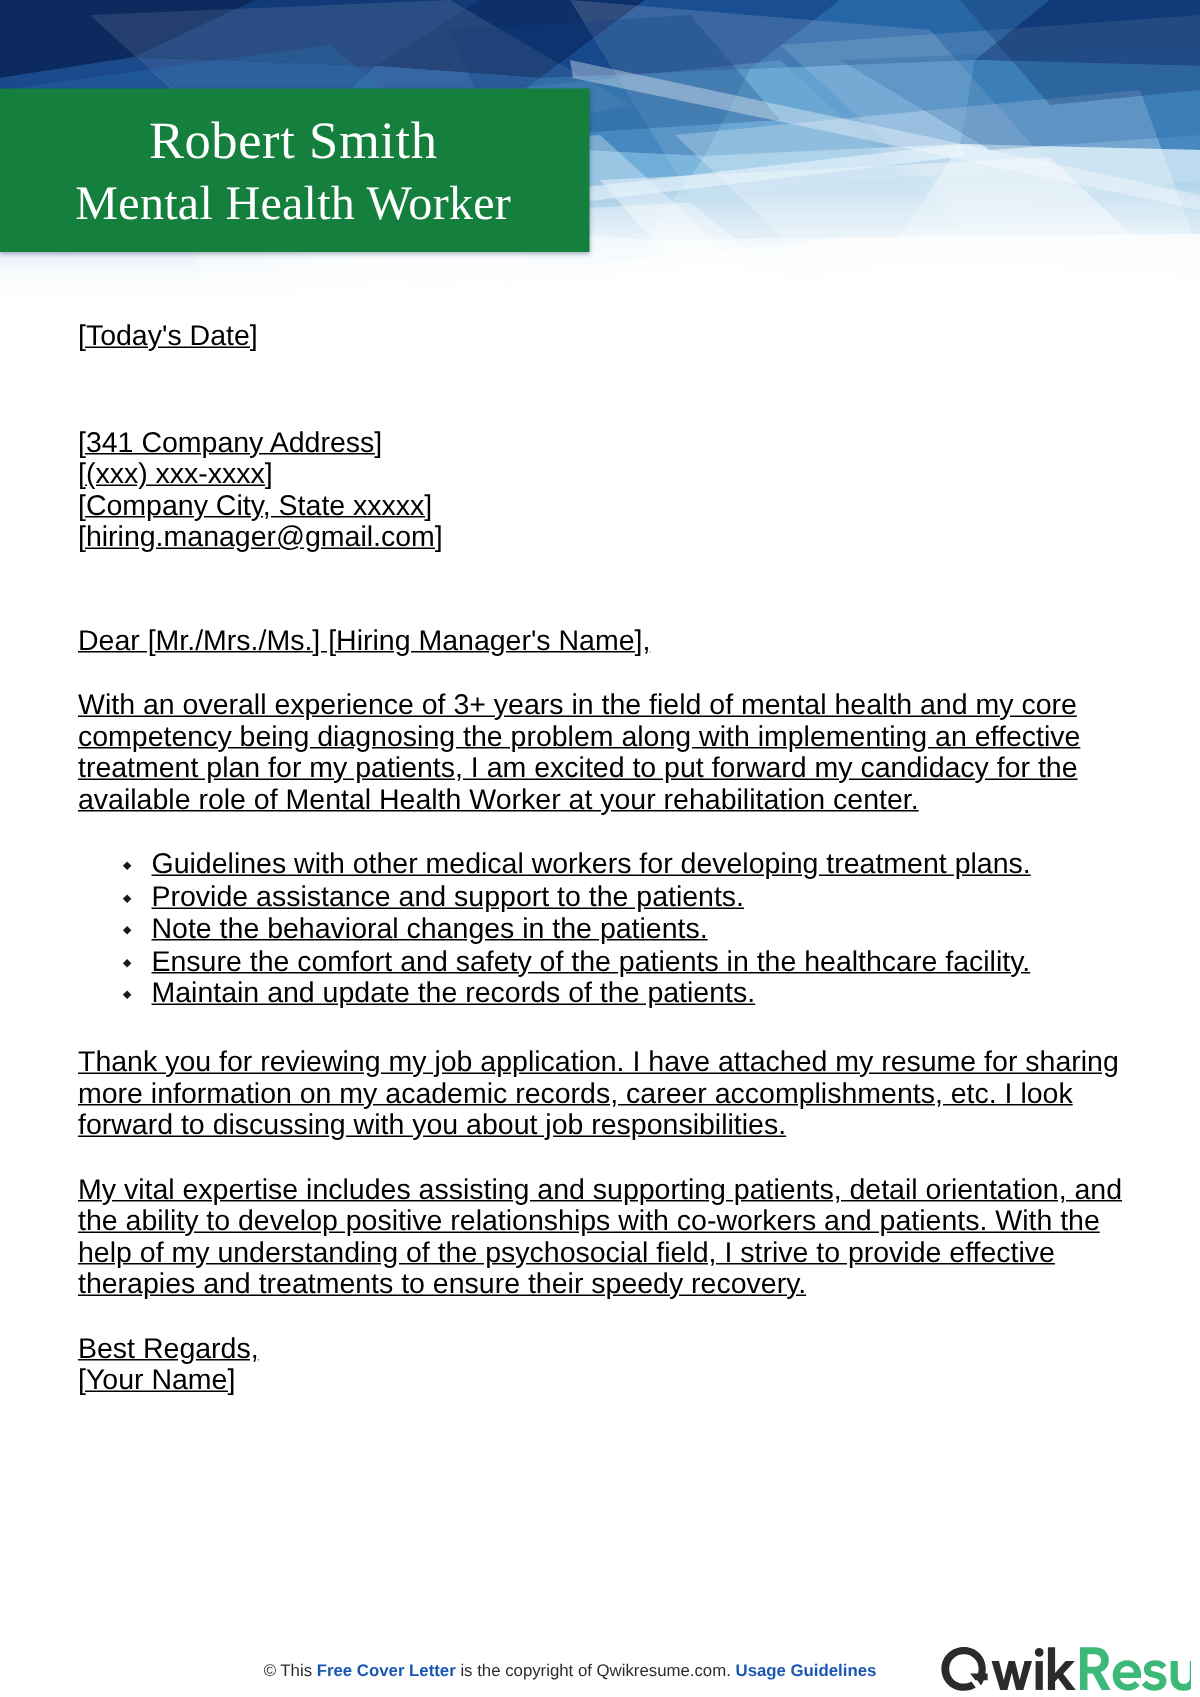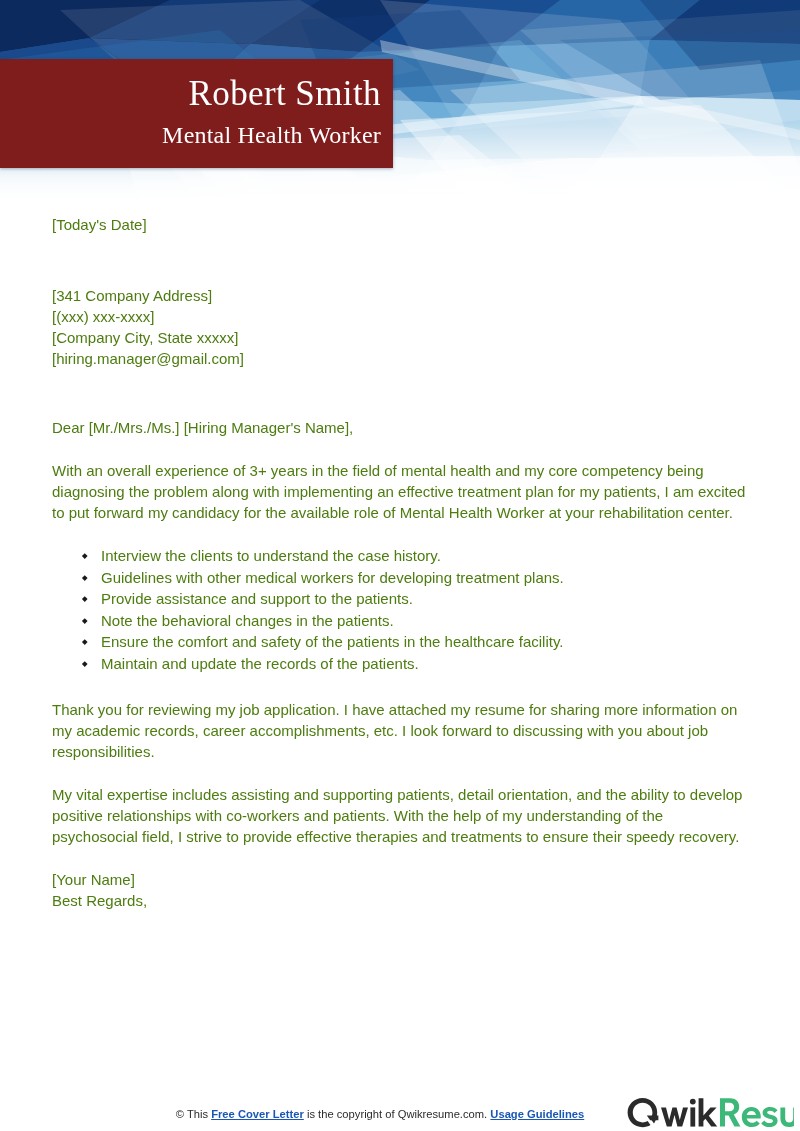--- a/index.html
+++ b/index.html
@@ -46,57 +46,58 @@
     background: linear-gradient(to bottom, rgba(255,255,255,0) 0%, rgba(255,255,255,0.55) 40%, rgba(255,255,255,0.93) 78%, #ffffff 100%);
     pointer-events: none;
   }
 
   .name-block {
     position: absolute;
     left: 0;
     top: 59px;
     width: 393px;
     height: 109px;
-    background: #7f1d1d;
+    background: #15803d;
     box-sizing: border-box;
     padding: 6px 12px 8px 10px;
     display: flex;
     flex-direction: column;
     justify-content: center;
-    align-items: flex-end;
+    align-items: center;
     box-shadow: 0 1px 3px rgba(20,40,80,0.35);
   }
   .name-block .full-name {
     font-family: "Liberation Serif", "DejaVu Serif", serif;
     color: #ffffff;
     font-size: 35px;
     line-height: 44px;
     font-weight: 400;
     letter-spacing: 0.4px;
     white-space: nowrap;
   }
   .name-block .job-title {
     font-family: "Liberation Serif", "DejaVu Serif", serif;
     color: #ffffff;
-    font-size: 24px;
+    font-size: 32px;
     line-height: 38px;
     font-weight: 400;
     letter-spacing: 0.2px;
     white-space: nowrap;
   }
 
   
   .letter {
     position: absolute;
     left: 52px;
     top: 214px;
     width: 700px;
-    color: #4d7c0f;
-    font-size: 15px;
+    color: #000000;
+    font-size: 19px;
     line-height: 21px;
+    text-decoration: underline;
   }
   .date-line {
     margin: 0 0 50px 0;
   }
   .recipient {
     margin: 0 0 48px 0;
   }
   .recipient div {
     line-height: 21px;
   }
@@ -153,21 +154,20 @@
     left: 0;
     top: 39px;
     width: 760px;
     text-align: center;
     font-size: 11.2px;
     color: #2b2b2b;
     white-space: nowrap;
   }
   .footer-credit .lnk {
     color: #1a57b5;
-    text-decoration: underline;
     font-weight: bold;
     cursor: pointer;
   }
   .logo {
     position: absolute;
     right: 6px;
     top: 26px;
     display: flex;
     align-items: center;
   }
@@ -253,35 +253,34 @@
       <div>[Company City, State xxxxx]</div>
       <div>[hiring.manager@gmail.com]</div>
     </div>
 
     <div class="salutation">Dear [Mr./Mrs./Ms.] [Hiring Manager's Name],</div>
 
     <p class="para">With an overall experience of 3+ years in the field of mental health and my core competency being diagnosing the problem along with implementing an effective treatment plan for my patients, I am excited to put forward my candidacy for the available role of Mental Health Worker at your rehabilitation center.</p>
 
 
     <ul class="duties">
-      <li>Interview the clients to understand the case history.</li>
       <li>Guidelines with other medical workers for developing treatment plans.</li>
       <li>Provide assistance and support to the patients.</li>
       <li>Note the behavioral changes in the patients.</li>
       <li>Ensure the comfort and safety of the patients in the healthcare facility.</li>
       <li>Maintain and update the records of the patients.</li>
     </ul>
 
     <p class="para">Thank you for reviewing my job application. I have attached my resume for sharing more information on my academic records, career accomplishments, etc. I look forward to discussing with you about job responsibilities.</p>
 
     <p class="para">My vital expertise includes assisting and supporting patients, detail orientation, and the ability to develop positive relationships with co-workers and patients. With the help of my understanding of the psychosocial field, I strive to provide effective therapies and treatments to ensure their speedy recovery.</p>
 
     <div class="signoff">
+      <div>Best Regards,</div>
       <div>[Your Name]</div>
-      <div>Best Regards,</div>
     </div>
   </div>
 
   <div class="footer">
     <div class="footer-credit"><span>© This </span><span class="lnk">Free Cover Letter</span><span> is the copyright of Qwikresume.com. </span><span class="lnk">Usage Guidelines</span></div>
 
     <div class="logo">
       <svg width="170" height="36" viewBox="0 0 170 36" xmlns="http://www.w3.org/2000/svg">
 
         <g fill="#2b2b2b">

